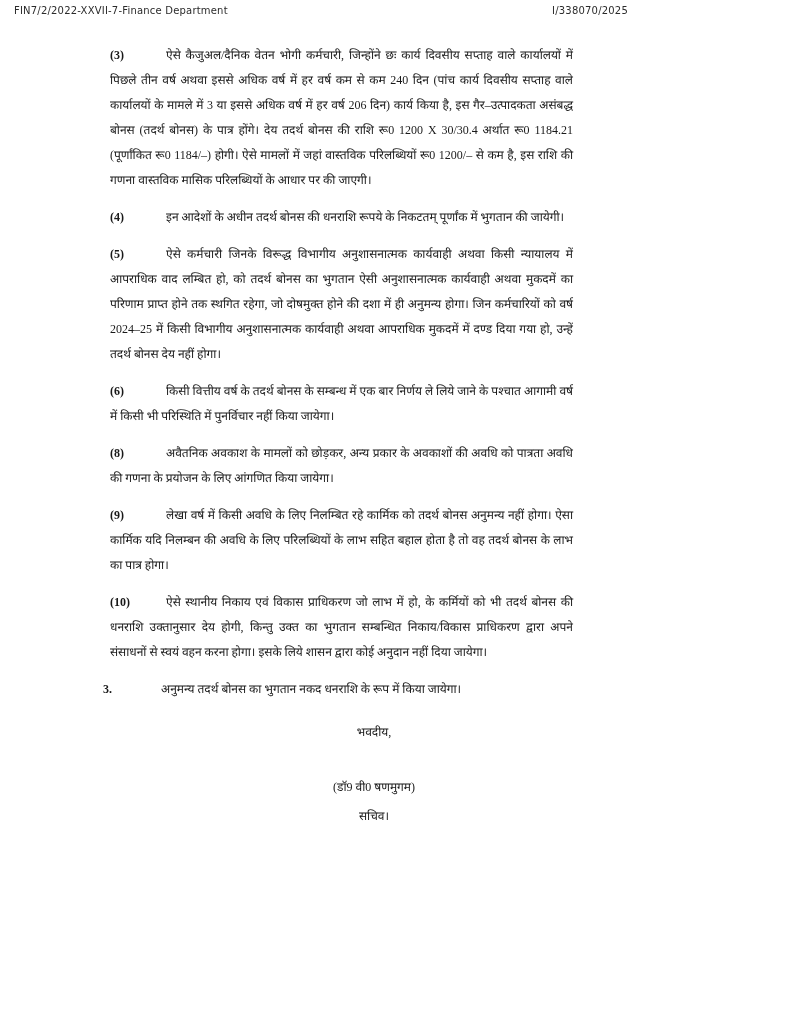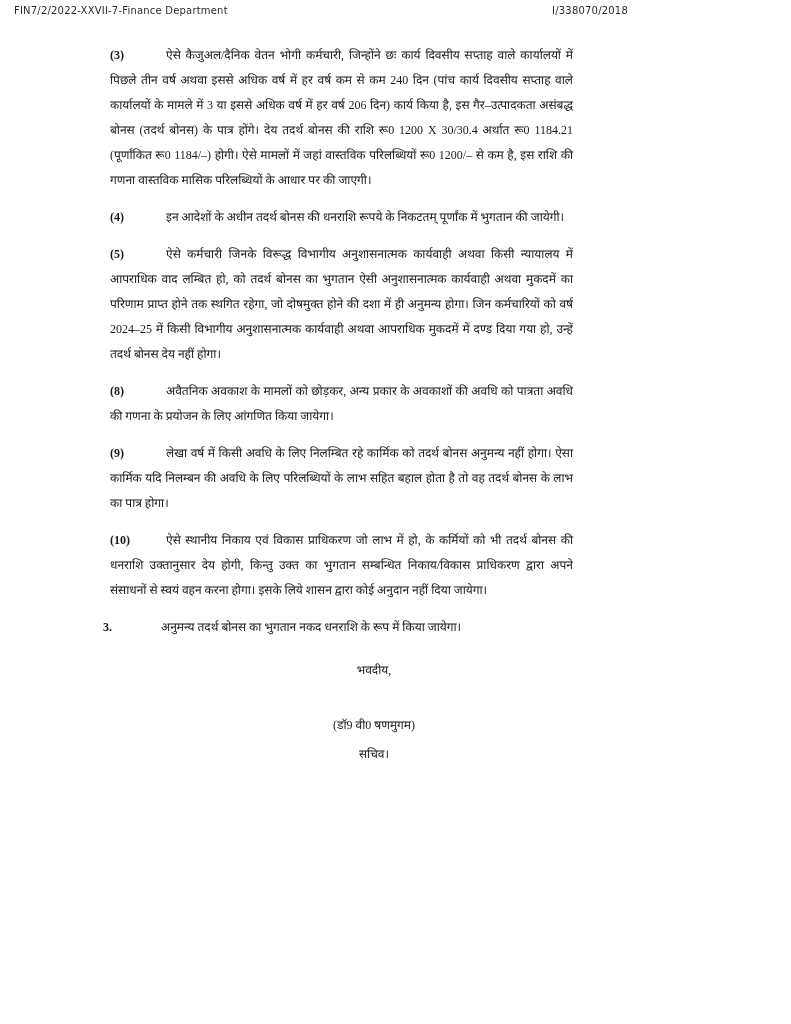--- a/index.html
+++ b/index.html
@@ -58,31 +58,32 @@
     margin-bottom: 4px;
   }
 </style>
 </head>
 <body>
 
 <div class="page">
 
   <div class="doc-header">
     <span>FIN7/2/2022-XXVII-7-Finance Department</span>
-    <span>I/338070/2018</span>
+    <span>I/338070/2025</span>
   </div>
 
   <div class="content">
 
     <div class="sub-para"><span class="num">(3)</span><span>ऐसे कैजुअल/दैनिक वेतन भोगी कर्मचारी, जिन्होंने छः कार्य दिवसीय सप्ताह वाले कार्यालयों में पिछले तीन वर्ष अथवा इससे अधिक वर्ष में हर वर्ष कम से कम 240 दिन (पांच कार्य दिवसीय सप्ताह वाले कार्यालयों के मामले में 3 या इससे अधिक वर्ष में हर वर्ष 206 दिन) कार्य किया है, इस गैर–उत्पादकता असंबद्ध बोनस (तदर्थ बोनस) के पात्र होंगे। देय तदर्थ बोनस की राशि रू0 1200 X 30/30.4 अर्थात रू0 1184.21 (पूर्णांकित रू0 1184/–) होगी। ऐसे मामलों में जहां वास्तविक परिलब्धियों रू0 1200/– से कम है, इस राशि की गणना वास्तविक मासिक परिलब्धियों के आधार पर की जाएगी।</span></div>
 
     <div class="sub-para"><span class="num">(4)</span><span>इन आदेशों के अधीन तदर्थ बोनस की धनराशि रूपये के निकटतम् पूर्णांक में भुगतान की जायेगी।</span></div>
 
     <div class="sub-para"><span class="num">(5)</span><span>ऐसे कर्मचारी जिनके विरूद्ध विभागीय अनुशासनात्मक कार्यवाही अथवा किसी न्यायालय में आपराधिक वाद लम्बित हो, को तदर्थ बोनस का भुगतान ऐसी अनुशासनात्मक कार्यवाही अथवा मुकदमें का परिणाम प्राप्त होने तक स्थगित रहेगा, जो दोषमुक्त होने की दशा में ही अनुमन्य होगा। जिन कर्मचारियों को वर्ष 2024–25 में किसी विभागीय अनुशासनात्मक कार्यवाही अथवा आपराधिक मुकदमें में दण्ड दिया गया हो, उन्हें तदर्थ बोनस देय नहीं होगा।</span></div>
 
+    <div class="sub-para"><span class="num">(6)</span><span>किसी वित्तीय वर्ष के तदर्थ बोनस के सम्बन्ध में एक बार निर्णय ले लिये जाने के पश्चात आगामी वर्ष में किसी भी परिस्थिति में पुनर्विचार नहीं किया जायेगा।</span></div>
 
 
     <div class="sub-para"><span class="num">(8)</span><span>अवैतनिक अवकाश के मामलों को छोड़कर, अन्य प्रकार के अवकाशों की अवधि को पात्रता अवधि की गणना के प्रयोजन के लिए आंगणित किया जायेगा।</span></div>
 
     <div class="sub-para"><span class="num">(9)</span><span>लेखा वर्ष में किसी अवधि के लिए निलम्बित रहे कार्मिक को तदर्थ बोनस अनुमन्य नहीं होगा। ऐसा कार्मिक यदि निलम्बन की अवधि के लिए परिलब्धियों के लाभ सहित बहाल होता है तो वह तदर्थ बोनस के लाभ का पात्र होगा।</span></div>
 
     <div class="sub-para"><span class="num">(10)</span><span>ऐसे स्थानीय निकाय एवं विकास प्राधिकरण जो लाभ में हो, के कर्मियों को भी तदर्थ बोनस की धनराशि उक्तानुसार देय होगी, किन्तु उक्त का भुगतान सम्बन्धित निकाय/विकास प्राधिकरण द्वारा अपने संसाधनों से स्वयं वहन करना होगा। इसके लिये शासन द्वारा कोई अनुदान नहीं दिया जायेगा।</span></div>
 
     <div class="main-item"><span class="num">3.</span><span>अनुमन्य तदर्थ बोनस का भुगतान नकद धनराशि के रूप में किया जायेगा।</span></div>
 

